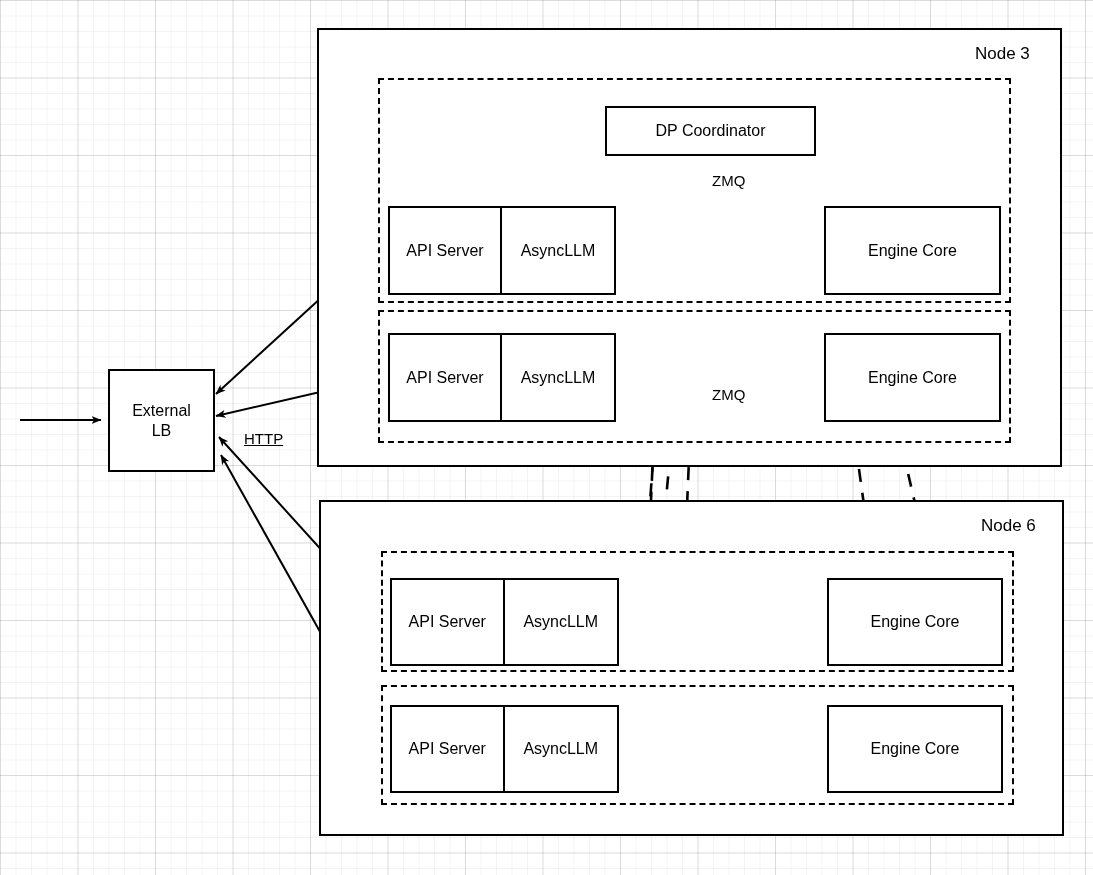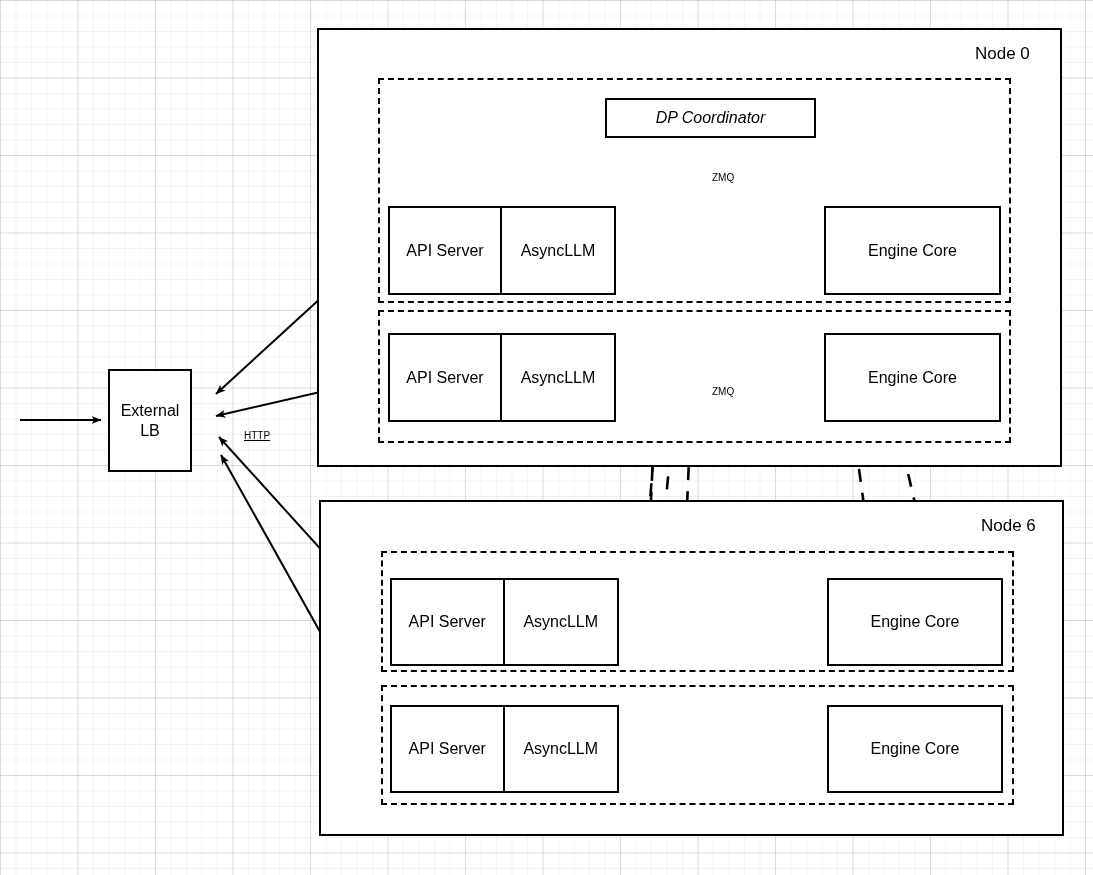--- a/index.html
+++ b/index.html
@@ -83,21 +83,21 @@
     align-items: center;
     justify-content: center;
     font-size: 16px;
     color: #000;
     text-align: center;
     line-height: 1.25;
     white-space: pre-line;
   }
   .edge-label {
     position: absolute;
-    font-size: 10px;
+    font-size: 15px;
     color: #000000;
     background: transparent;
     white-space: nowrap;
   }
 </style>
 </head>
 <body>
 
 <div id="canvas">
 
@@ -192,30 +192,30 @@
     </g>
 
     <g stroke="#000" stroke-width="2.6" fill="none" stroke-dasharray="13,11">
       <line x1="905" y1="288" x2="955" y2="328" marker-end="url(#ah-big)"></line>
     </g>
     <g stroke="#000" stroke-width="2.6" fill="none" stroke-dasharray="13,11">
       <line x1="935" y1="660" x2="955" y2="690" marker-end="url(#ah-big)"></line>
     </g>
   </svg>
 
-  <div class="plain-box" style="left:108px; top:369px; width:84px; height:103px;">
+  <div class="plain-box" style="left:108px; top:369px; width:107px; height:103px;">
     <span>External
 LB</span>
   </div>
   <div class="edge-label" style="left:244px; top:430px;text-decoration:underline;">HTTP</div>
 
   <div class="node-box" style="left:317px; top:28px; width:745px; height:439px;"></div>
-  <div class="node-label" style="left:975px; top:44px;">Node 0</div>
-
-  <div class="plain-box" style="left:605px; top:98px; width:211px; height:40px;font-style:italic;">
+  <div class="node-label" style="left:975px; top:44px;">Node 3</div>
+
+  <div class="plain-box" style="left:605px; top:106px; width:211px; height:50px;">
     <span>DP Coordinator</span>
   </div>
   <div class="edge-label" style="left:712px; top:172px;">ZMQ</div>
 
   <div class="dash-group" style="left:378px; top:78px; width:633px; height:225px;"></div>
   <div class="unit" style="left:388px; top:206px; width:228px; height:89px;">
     <div class="half left">
       <span>API Server</span>
     </div>
     <div class="half">

